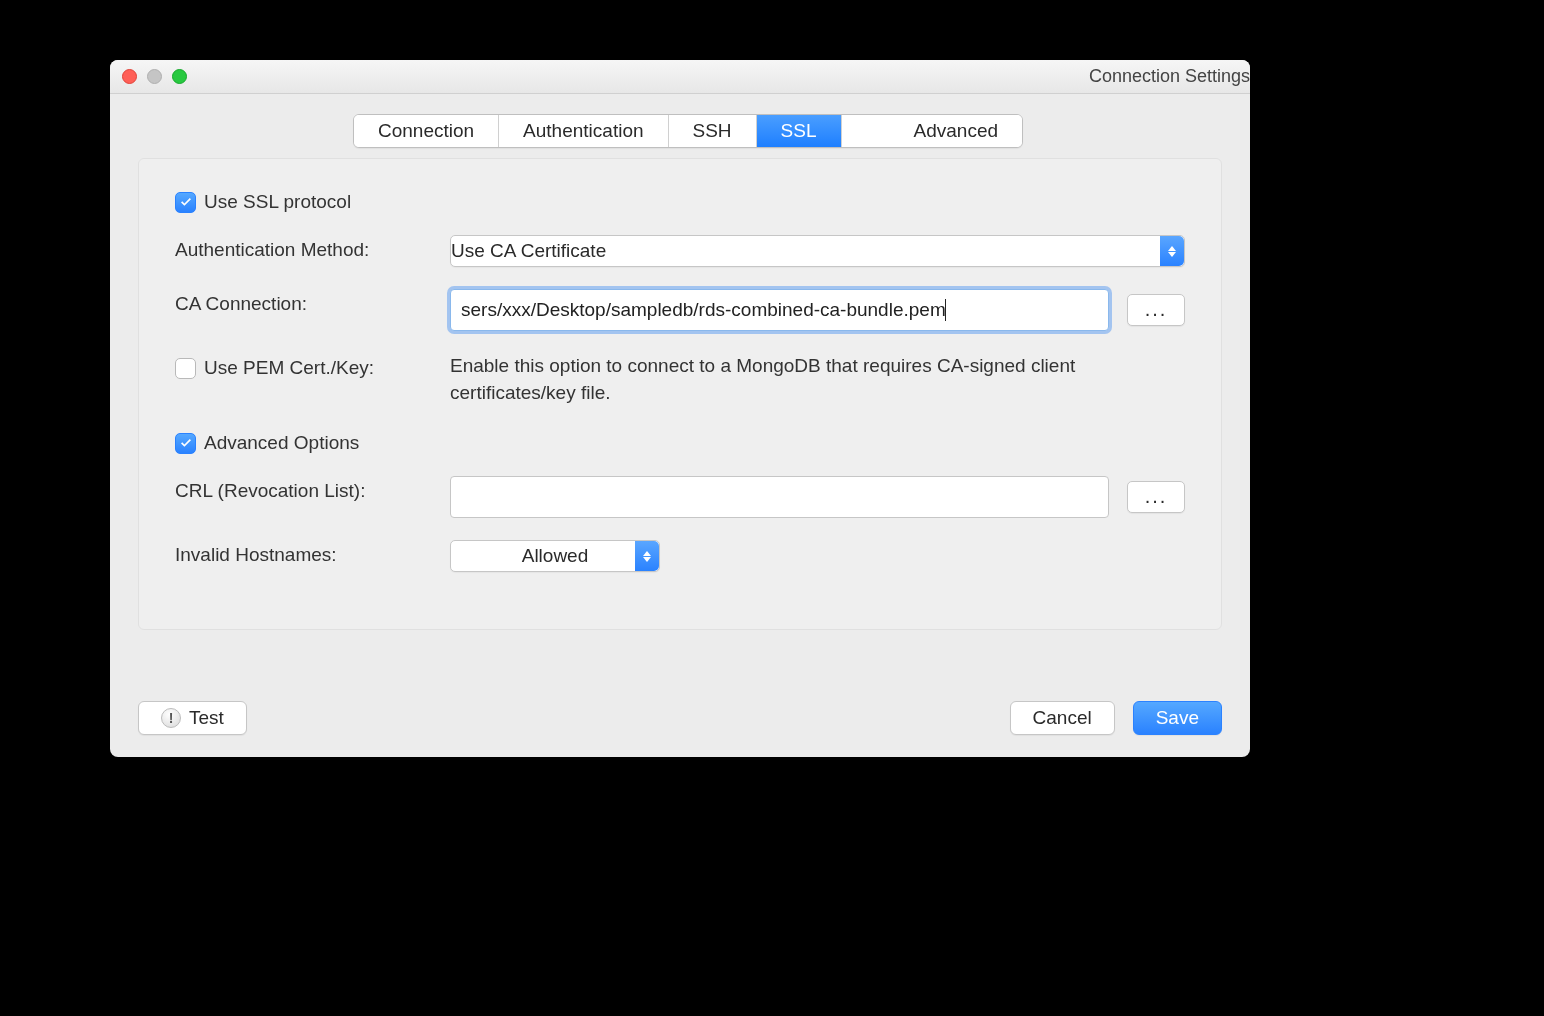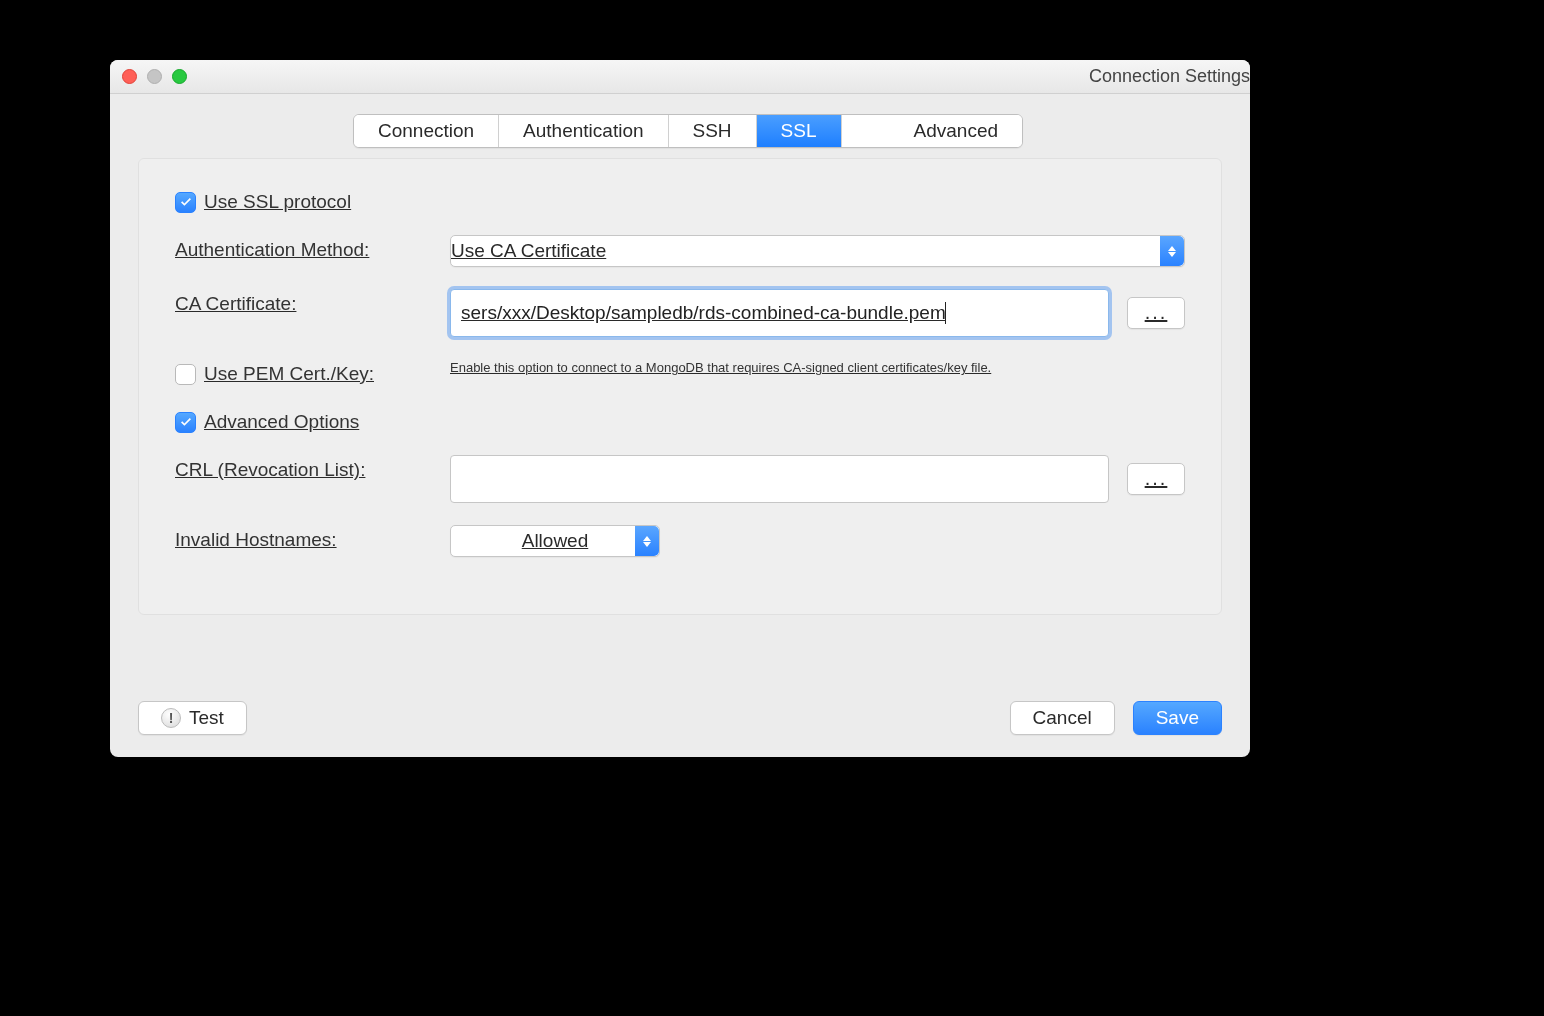--- a/index.html
+++ b/index.html
@@ -66,21 +66,20 @@
       background: linear-gradient(#4a9eff, #1e7fff);
       color: #fff;
     }
 
     .panel {
       margin: 0 28px 0 28px;
       background: #efefef;
       border: 1px solid #e0e0e0;
       border-radius: 6px;
       padding: 28px 36px 42px 36px;
-      text-decoration: underline;
     }
 
     .row {
       display: flex;
       align-items: flex-start;
       margin-bottom: 22px;
     }
     .row .lbl {
       flex: 0 0 275px;
       padding-top: 4px;
@@ -143,21 +142,21 @@
       border-left: 4px solid transparent;
       border-right: 4px solid transparent;
     }
     .select-cap .arr.up { border-bottom: 5px solid #fff; }
     .select-cap .arr.dn { border-top: 5px solid #fff; }
 
     .select.small { flex: 0 0 210px; justify-content: center; }
 
     .textfield {
       flex: 1;
-      height: 48px;
+      height: 42px;
       background: #fff;
       border: 1px solid #c6c6c6;
       border-radius: 4px;
       padding: 3px 10px;
       font-size: 19px;
       color: #222;
       overflow: hidden;
       white-space: nowrap;
       display: flex;
       align-items: center;
@@ -177,21 +176,21 @@
       border: 1px solid #c6c6c6;
       border-radius: 5px;
       text-align: center;
       line-height: 28px;
       font-size: 20px;
       letter-spacing: 2px;
       box-shadow: 0 1px 1px rgba(0,0,0,.05);
     }
 
     .helptext {
-      font-size: 13px;
+      font-size: 19px;
       color: #333;
       line-height: 1.4;
     }
 
     .footer {
       position: absolute;
       bottom: 22px;
       left: 28px;
       right: 28px;
       display: flex;
@@ -271,21 +270,21 @@
           <span class="select-cap">
               <span class="arr up"></span>
               <span class="arr dn"></span>
             </span>
         </div>
       </div>
     </div>
 
     <div class="row">
       <div class="lbl">
-          <span>CA Certificate:</span>
+          <span>CA Connection:</span>
         </div>
       <div class="ctrl">
         <div class="textfield focused">
           <span>sers/xxx/Desktop/sampledb/rds-combined-ca-bundle.pem</span>
             <span class="cursor-line"></span>
         </div>
         <div class="browse-btn">...</div>
       </div>
     </div>
 

